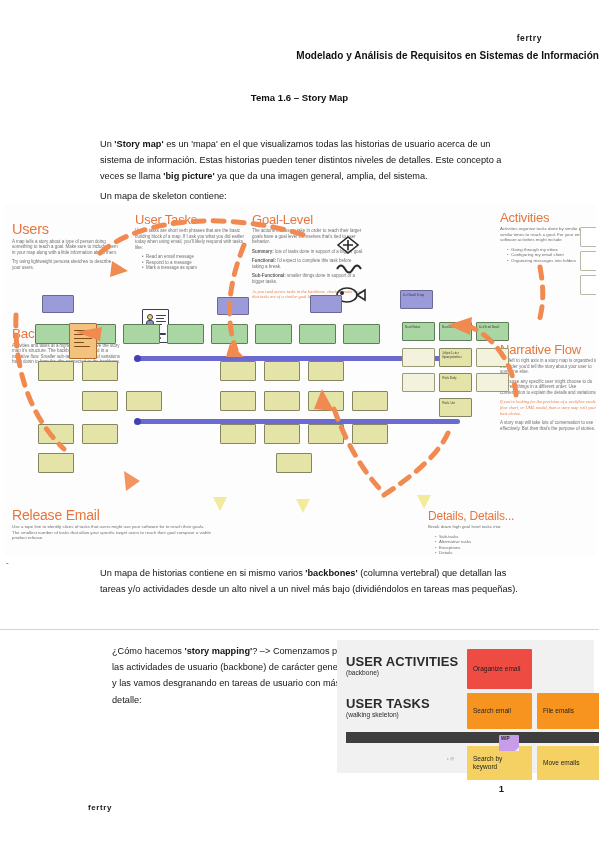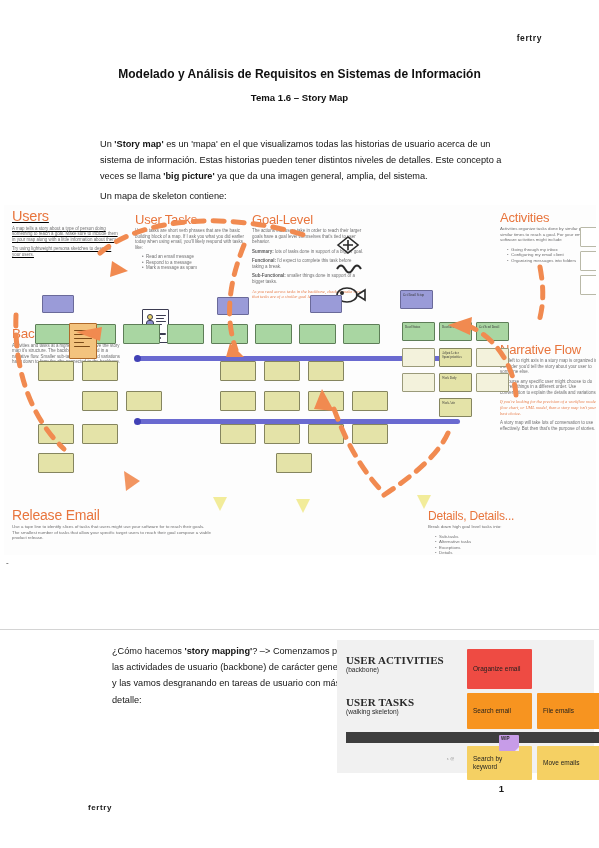--- a/index.html
+++ b/index.html
@@ -48,21 +48,21 @@
     color: #1a1a1a;
   }
 
   .title-1, .title-2 {
     position: absolute;
     width: 100%;
     text-align: center;
     font-weight: bold;
     color: #101010;
   }
-  .title-1 { top: 67px; font-size: 12px; letter-spacing: .05px; }
+  .title-1 { top: 50px; font-size: 10px; letter-spacing: .05px; text-align: right; }
   .title-2 { top: 92px; font-size: 9.6px; }
 
   .para {
     position: absolute;
     left: 100px;
     width: 424px;
     font-size: 9.2px;
     line-height: 16.2px;
     color: #141414;
     text-align: left;
@@ -110,21 +110,21 @@
     margin: 0 0 4px 0;
     color: #6f6f70;
     line-height: 1.25;
   }
   .blk ul { padding-left: 7px; list-style: none; }
   .blk ul li:before { content: "\2022"; margin-right: 2.5px; }
   .blk .lbl { font-weight: bold; color:#5c5c5d; }
   .blk .italic-orange { color:#e8814f; font-style: italic; font-family: "Liberation Serif", serif; }
 
   
-  #blk-users      { left: 8px;  top: 4px;  width: 108px; text-decoration: underline; }
+  #blk-users      { left: 8px;  top: 17px;  width: 108px; }
   #blk-users h3   { font-size: 14.5px; }
   #blk-users p    { font-size: 4.45px; }
 
   #blk-usertasks    { left: 131px; top: 8px; width: 110px; }
   #blk-usertasks h3 { font-size: 13px; }
   #blk-usertasks p, #blk-usertasks ul { font-size: 4.45px; }
 
   #blk-goallevel    { left: 248px; top: 8px; width: 112px; }
   #blk-goallevel h3 { font-size: 13px; }
   #blk-goallevel p  { font-size: 4.45px; }
@@ -241,21 +241,21 @@
     top: 640px;
     width: 257px;
     height: 133px;
     background: #f1f1f1;
   }
   .sm-label {
     position: absolute;
     color: #2b2b2b;
     font-family: "Liberation Sans", sans-serif;
   }
-  .sm-label .l1 { font-size: 11px; font-weight: bold; letter-spacing: .1px; display:block;font-family:Liberation Serif, serif; }
+  .sm-label .l1 { font-size: 13px; font-weight: bold; letter-spacing: .1px; display:block; }
   .sm-label .l2 { font-size: 6.6px; font-weight: normal; display:block; }
 
   .sm-card {
     position: absolute;
     display: flex;
     align-items: center;
     justify-content: flex-start;
     padding: 0 6px;
     font-size: 6.5px;
     color: #1f1f1f;
@@ -468,20 +468,21 @@
       <path d="M444 120 L468 112 L466 130 Z" fill="#f18a50"></path>
       <path d="M380 290 C410 270 434 250 444 228" stroke="#f18a50" stroke-width="5" stroke-dasharray="11 9" stroke-linecap="round"></path>
       <path d="M318 184 L330 206 L310 204 Z" fill="#f18a50"></path>
       <path d="M330 204 C338 226 352 258 376 284" stroke="#f18a50" stroke-width="5" stroke-dasharray="11 9" stroke-linecap="round"></path>
       <path d="M536 62 C540 84 540 100 534 120" stroke="#f18a50" stroke-width="5" stroke-dasharray="11 9" stroke-linecap="round"></path>
       <path d="M122 286 L120 266 L136 276 Z" fill="#f18a50" opacity="0.9"></path>
     </svg>
 
   </div>
 
+  <div class="para" id="para-backbones"><span>Un mapa de historias contiene en si mismo varios </span><b>'backbones'</b><span> (columna vertebral) que detallan las tareas y/o actividades desde un alto nivel a un nivel más bajo (dividiéndolos en tareas mas pequeñas).</span></div>
 
   <div class="hr" id="hr-1"></div>
   <div class="stray-dash">-</div>
 
   <div class="para" id="para-storymapping"><span>¿Cómo hacemos </span><b>'story mapping'</b><span>? –&gt; Comenzamos por las actividades de usuario (backbone) de carácter general y las vamos desgranando en tareas de usuario con más detalle:</span></div>
 
   <div class="smdiagram">
 
     <div class="sm-label" style="left:9px;top:14px;">
       <span class="l1">USER ACTIVITIES</span>

